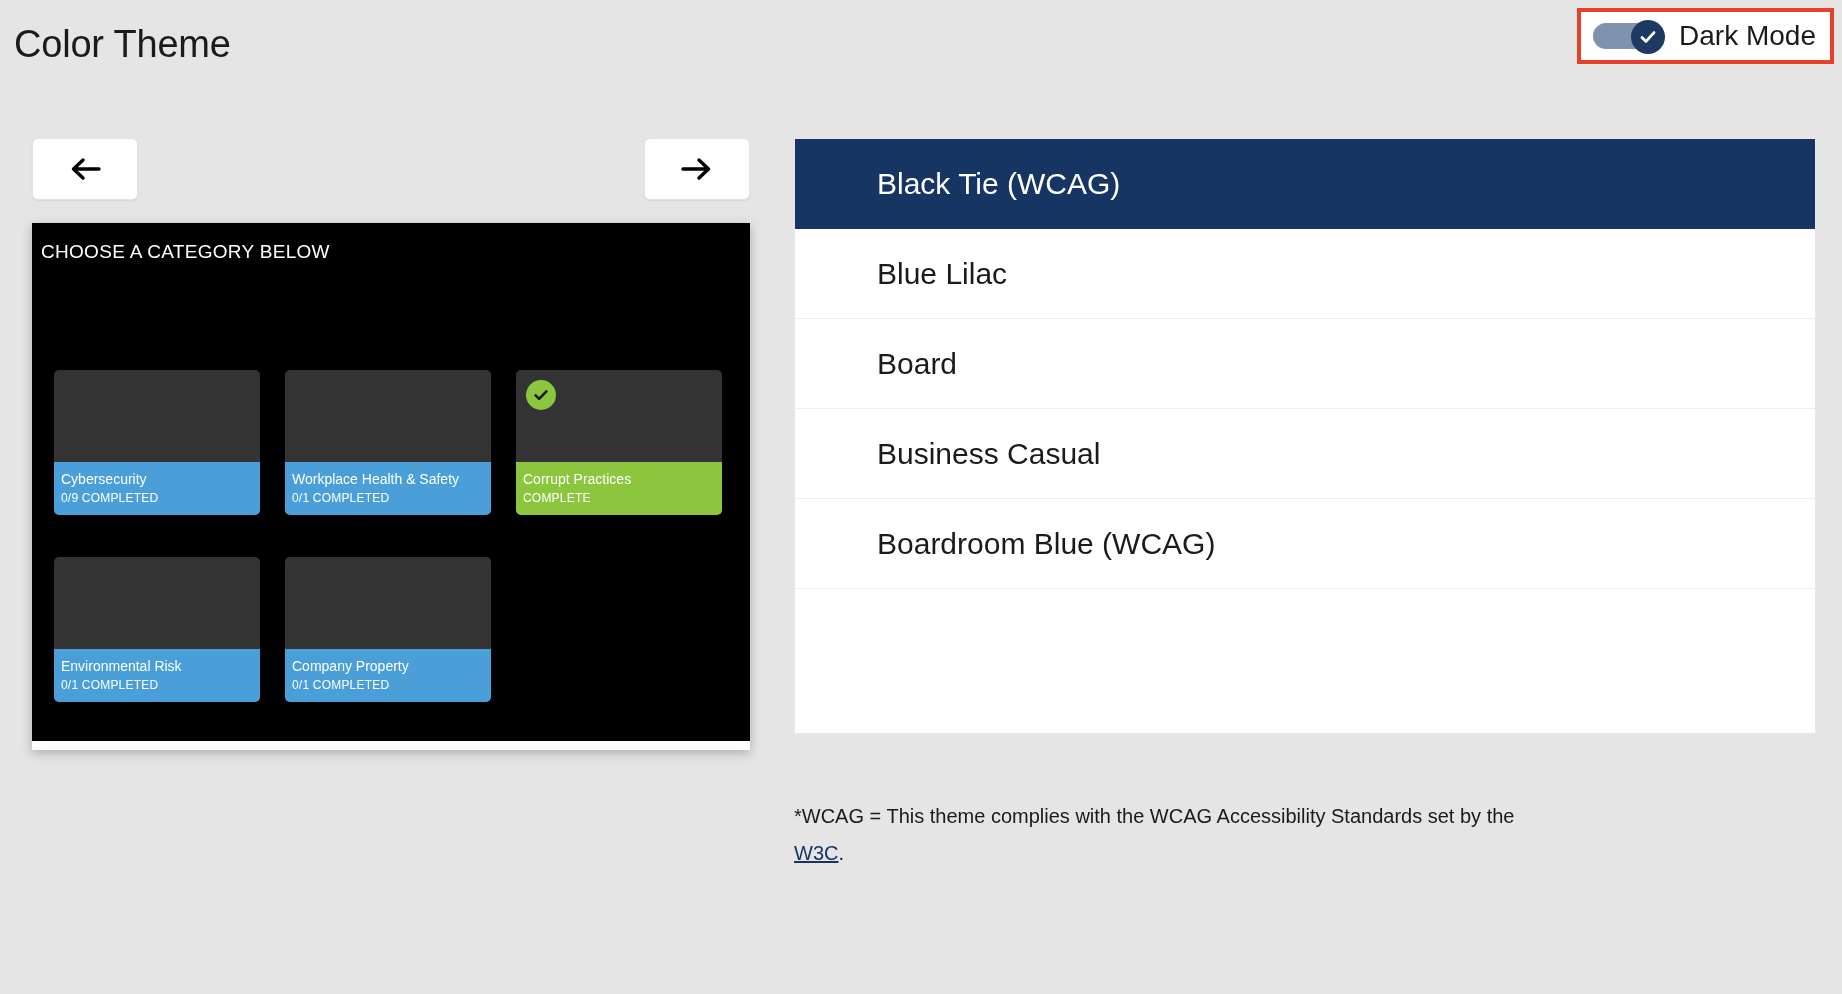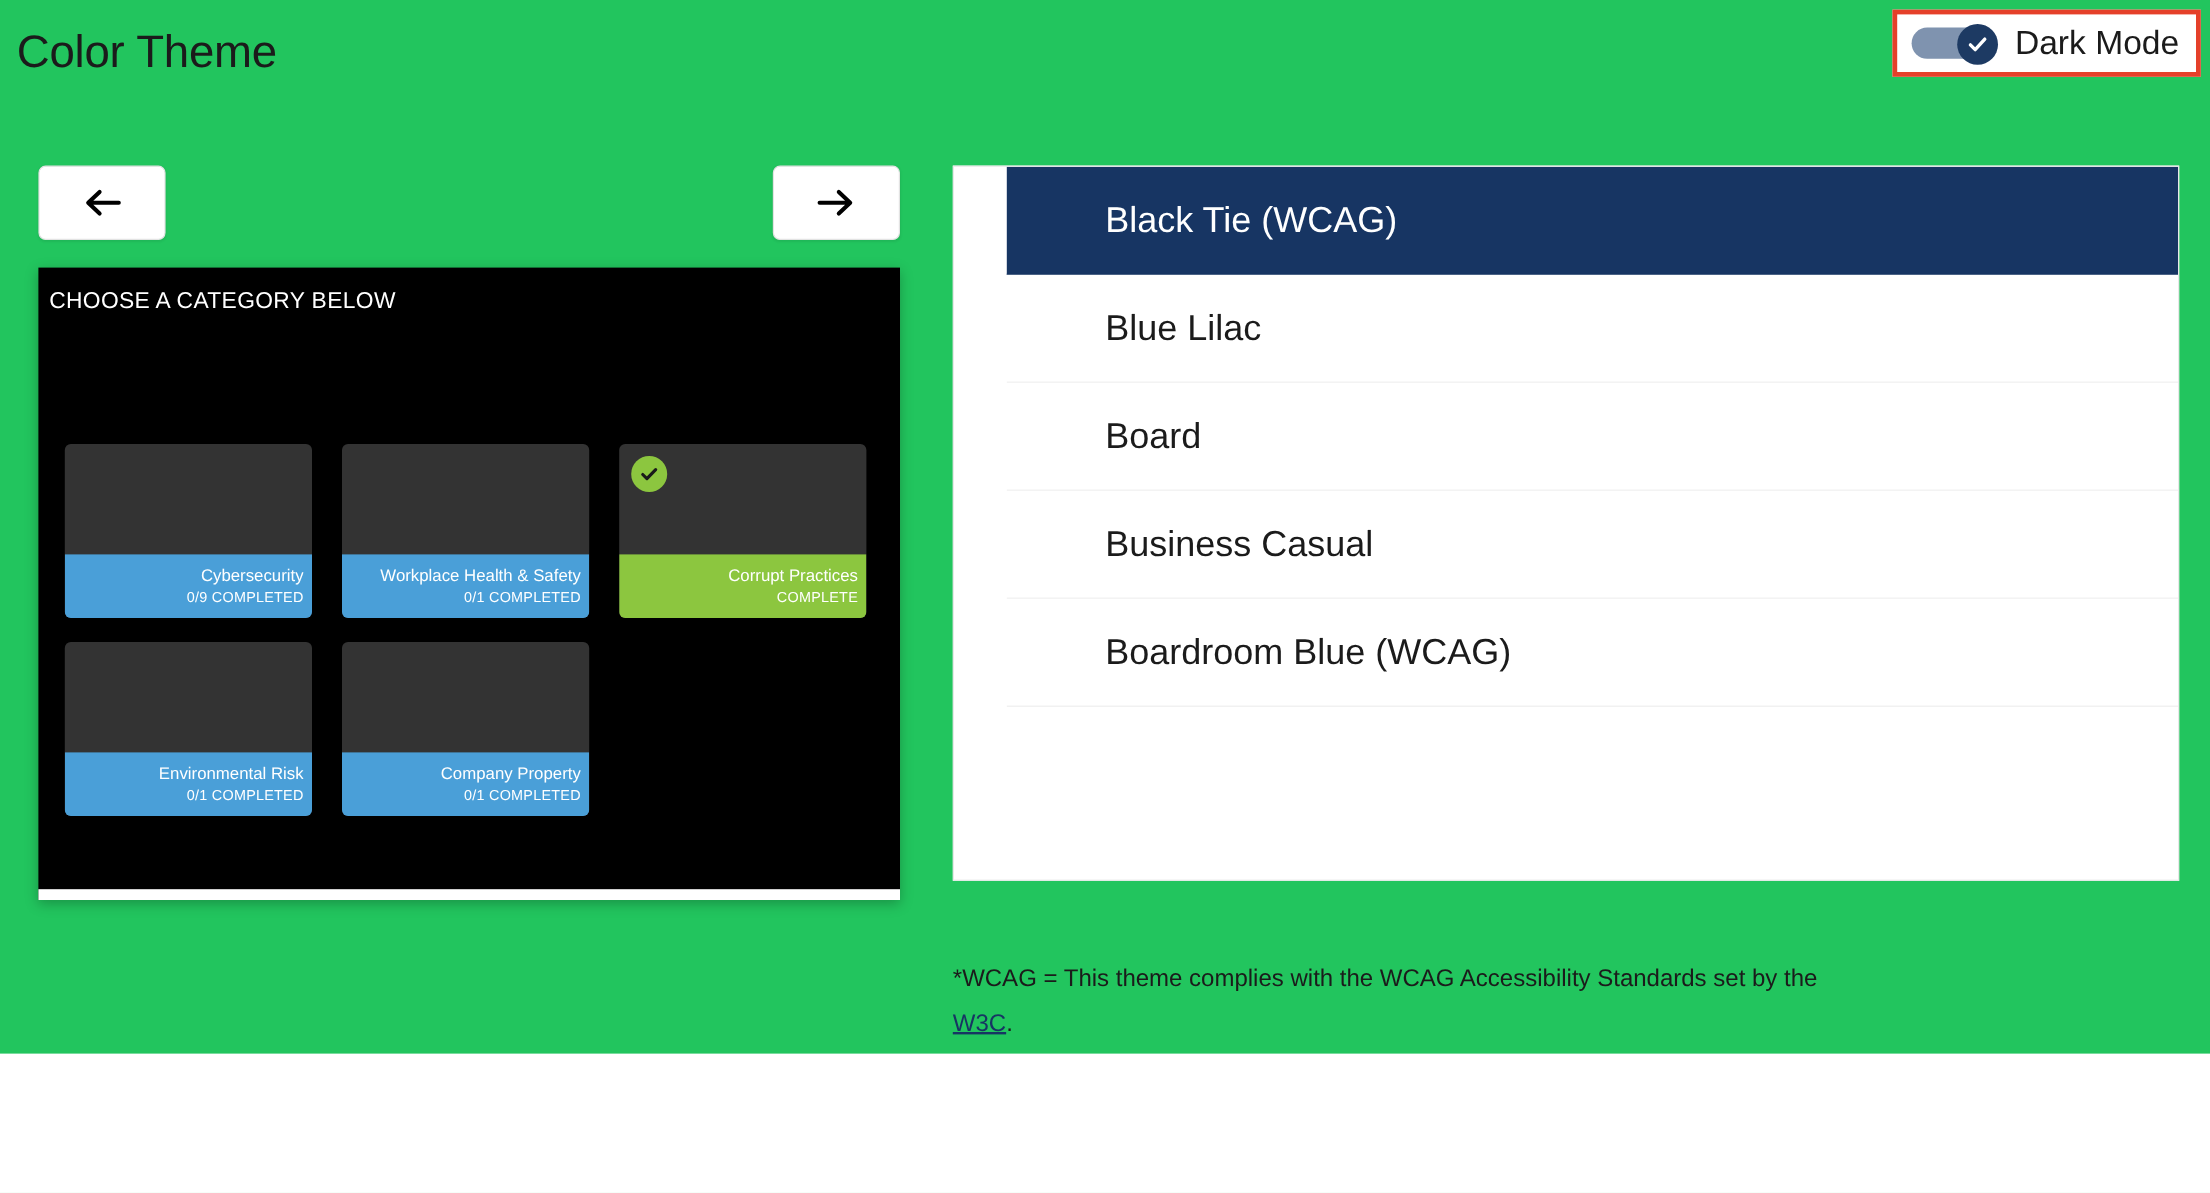--- a/index.html
+++ b/index.html
@@ -8,22 +8,22 @@
     width: 1842px;
     height: 994px;
     background: #ffffff;
     font-family: "Liberation Sans", sans-serif;
     overflow: hidden;
   }
 
   .page {
     position: relative;
     width: 1842px;
-    height: 878px;
-    background: #22c55e;
+    height: 994px;
+    background: #e5e5e5;
   }
 
   
   .page-title {
     position: absolute;
     left: 14px;
     top: 20px;
     font-size: 38px;
     font-weight: 400;
     color: #1b1b1b;
@@ -133,22 +133,21 @@
     letter-spacing: 0.3px;
   }
 
   .tile-grid {
     position: absolute;
     left: 22px;
     top: 147px;
     width: 690px;
     display: flex;
     flex-wrap: wrap;
-    gap: 20px 25px;
-    text-align: right;
+    gap: 42px 25px;
   }
 
   .tile {
     position: relative;
     width: 206px;
     height: 145px;
     background: #333333;
     border-radius: 5px;
     overflow: hidden;
     cursor: pointer;
@@ -210,21 +209,20 @@
   }
 
   .theme-row {
     height: 90px;
     display: flex;
     align-items: center;
     padding-left: 82px;
     border-bottom: 1px solid #eeeeee;
     background: #ffffff;
     cursor: pointer;
-    margin-left: 44px;
   }
   .theme-row.selected {
     background: #173563;
     border-bottom-color: #173563;
   }
   .theme-row-label {
     font-size: 30px;
     font-weight: 400;
     color: #1b1b1b;
     line-height: 36px;

